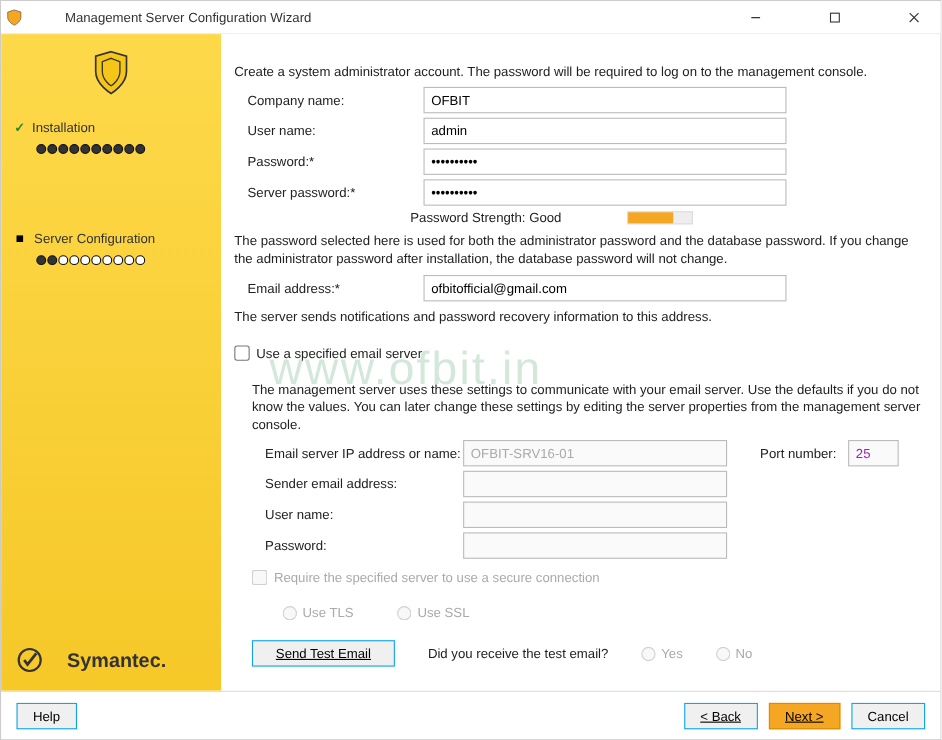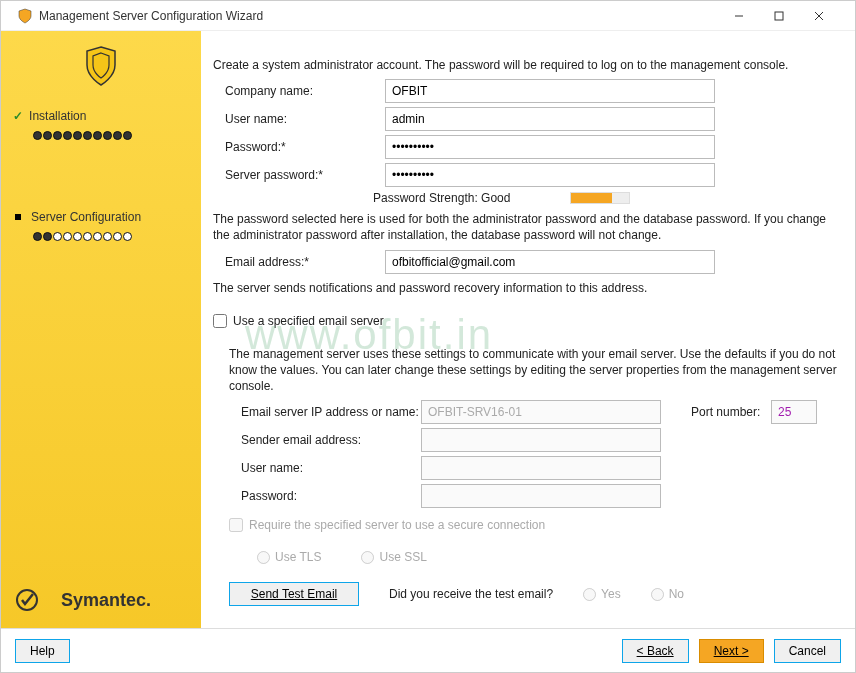--- a/index.html
+++ b/index.html
@@ -1,18 +1,18 @@
 <!DOCTYPE html>
 <html><head>
 <meta charset="utf-8">
 <style>
 * { box-sizing: border-box; margin: 0; padding: 0; }
 body { font-family: "Segoe UI", Tahoma, sans-serif; font-size: 12px; color: #333; background: #fff; }
 .window { width: 856px; height: 673px; border: 1px solid #ccc; display: flex; flex-direction: column; position: relative; }
-.titlebar { height: 30px; display: flex; align-items: center; padding: 0 16px; background: #fff; border-bottom: 1px solid #eee; }
+.titlebar { height: 30px; display: flex; align-items: center; padding: 0 4px; background: #fff; border-bottom: 1px solid #eee; gap: 32px; }
 .titlebar .icon { width: 16px; height: 16px; margin-right: 6px; }
 .titlebar .title { flex: 1; font-size: 12px; }
 .titlebar .winbtn { width: 40px; height: 28px; display: flex; align-items: center; justify-content: center; cursor: pointer; }
 .body { flex: 1; display: flex; overflow: hidden; }
 .sidebar { width: 200px; background: linear-gradient(to bottom, #fdd94a, #f6c828); padding: 10px 0; position: relative; }
 .sidebar .logo { display: flex; justify-content: center; margin: 4px 0 18px; }
 .nav-item { display: flex; align-items: center; padding: 4px 12px; margin: 6px 0 2px; font-size: 12px; }
 .nav-item .check { color: #2a8a2a; margin-right: 6px; font-weight: bold; }
 .nav-item .bullet { width: 6px; height: 6px; background: #000; margin-right: 10px; margin-left: 2px; }
 .dots { display: flex; gap: 1px; padding: 2px 0 10px 32px; }

